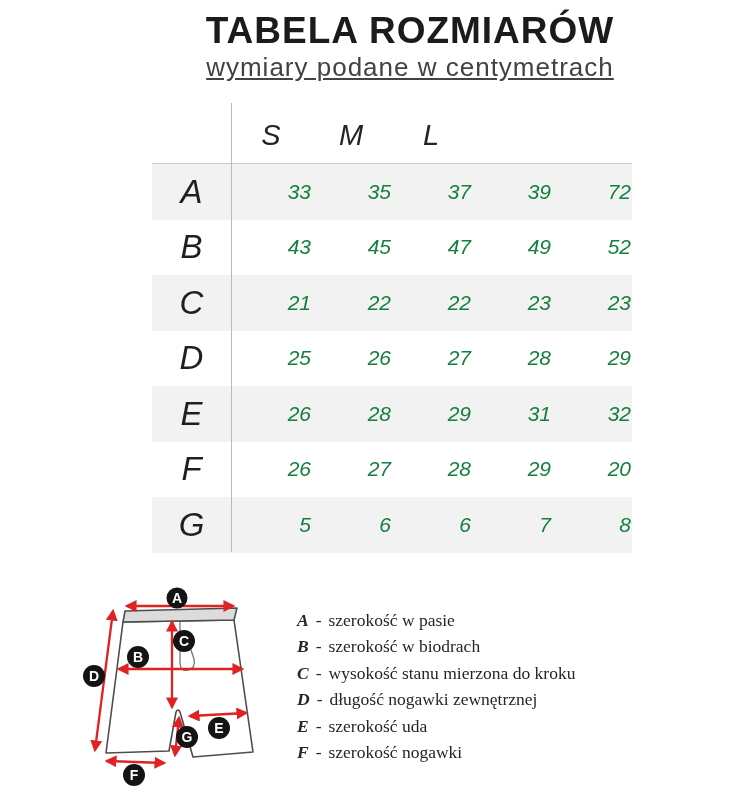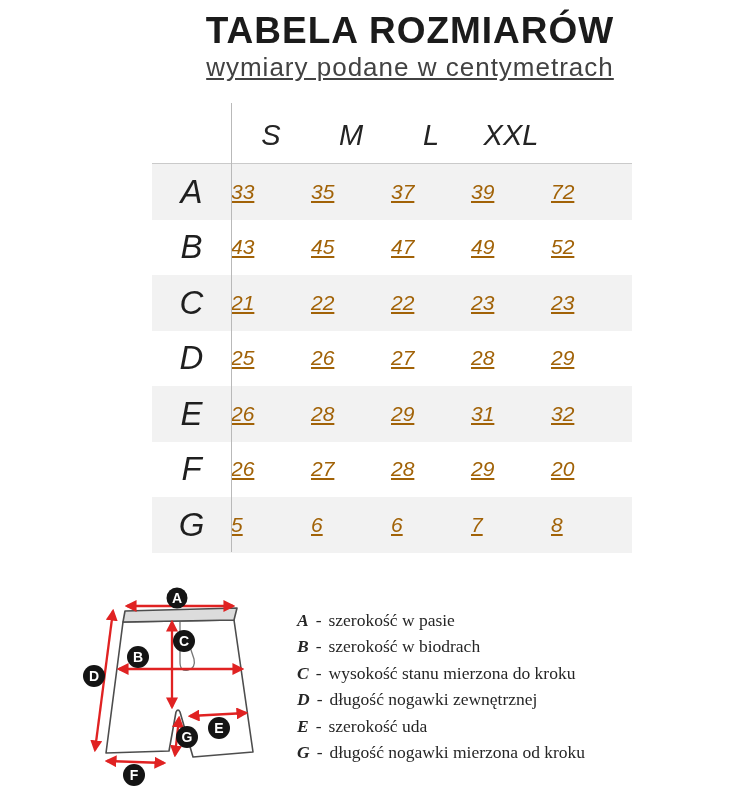--- a/index.html
+++ b/index.html
@@ -63,24 +63,23 @@
   }
   .trow.stripe { background: var(--stripe, #f2f2f2); }
   .tlabel {
     width: 79px;
     text-align: center;
     font-size: 33px;
     color: #1f1f1f;
   }
   .tcell {
     width: 80px;
-    text-align: left;
+    text-align: right;
     font-size: 21px;
-    color: #a16207;
-    text-decoration: underline;
+    color: #15803d;
   }
   .v-divider {
     position: absolute;
     left: 79px; top: -4px;
     width: 1px; height: 449px;
     background: #b9b9b9;
   }
 
   
   .legend {
@@ -128,21 +127,20 @@
     <div class="title">TABELA ROZMIARÓW</div>
     <div class="subtitle">wymiary podane w centymetrach</div>
   </div>
 
   <div class="table-wrap">
     <div class="thead" id="thead">
         <div class="th corner"></div>
         <div class="th">S</div>
         <div class="th">M</div>
         <div class="th">L</div>
-        <div class="th">XXL</div>
       </div>
     <div id="tbody">
         <div class="trow stripe">
           <div class="tlabel">A</div>
           <div class="tcell">33</div>
           <div class="tcell">35</div>
           <div class="tcell">37</div>
           <div class="tcell">39</div>
           <div class="tcell">72</div>
         </div>
@@ -248,16 +246,16 @@
       <text class="badge-text" x="127" y="157">G</text>
     </g>
   </svg>
 
   <div class="legend" id="legend">
       <div class="legend-item"><span class="l-letter">A</span><span class="l-sep">-</span><span class="l-text">szerokość w pasie</span></div>
       <div class="legend-item"><span class="l-letter">B</span><span class="l-sep">-</span><span class="l-text">szerokość w biodrach</span></div>
       <div class="legend-item"><span class="l-letter">C</span><span class="l-sep">-</span><span class="l-text">wysokość stanu mierzona do kroku</span></div>
       <div class="legend-item"><span class="l-letter">D</span><span class="l-sep">-</span><span class="l-text">długość nogawki zewnętrznej</span></div>
       <div class="legend-item"><span class="l-letter">E</span><span class="l-sep">-</span><span class="l-text">szerokość uda</span></div>
-      <div class="legend-item"><span class="l-letter">G</span><span class="l-sep">-</span><span class="l-text">długość nogawki mierzona od kroku</span></div>
+      <div class="legend-item"><span class="l-letter">F</span><span class="l-sep">-</span><span class="l-text">szerokość nogawki</span></div>
     </div>
 
 </div>
 
 </body></html>

